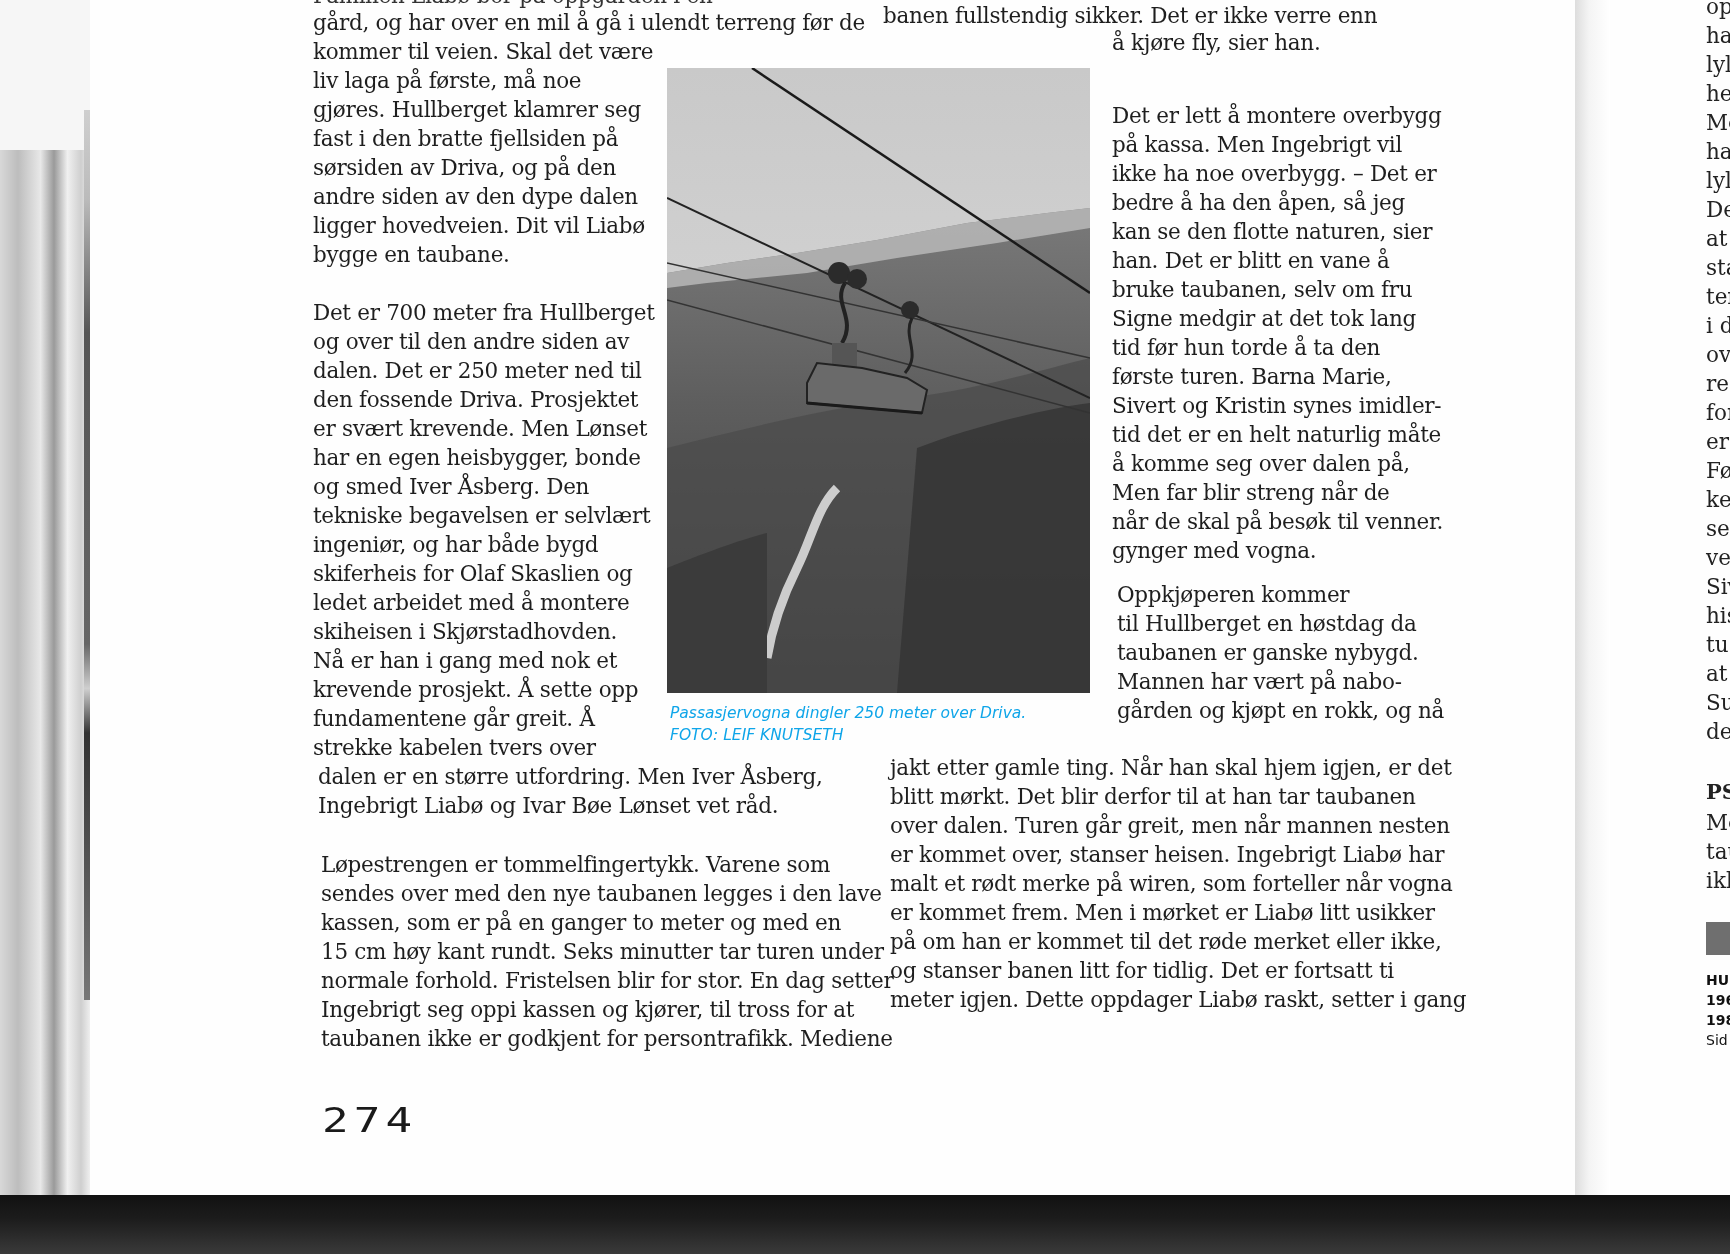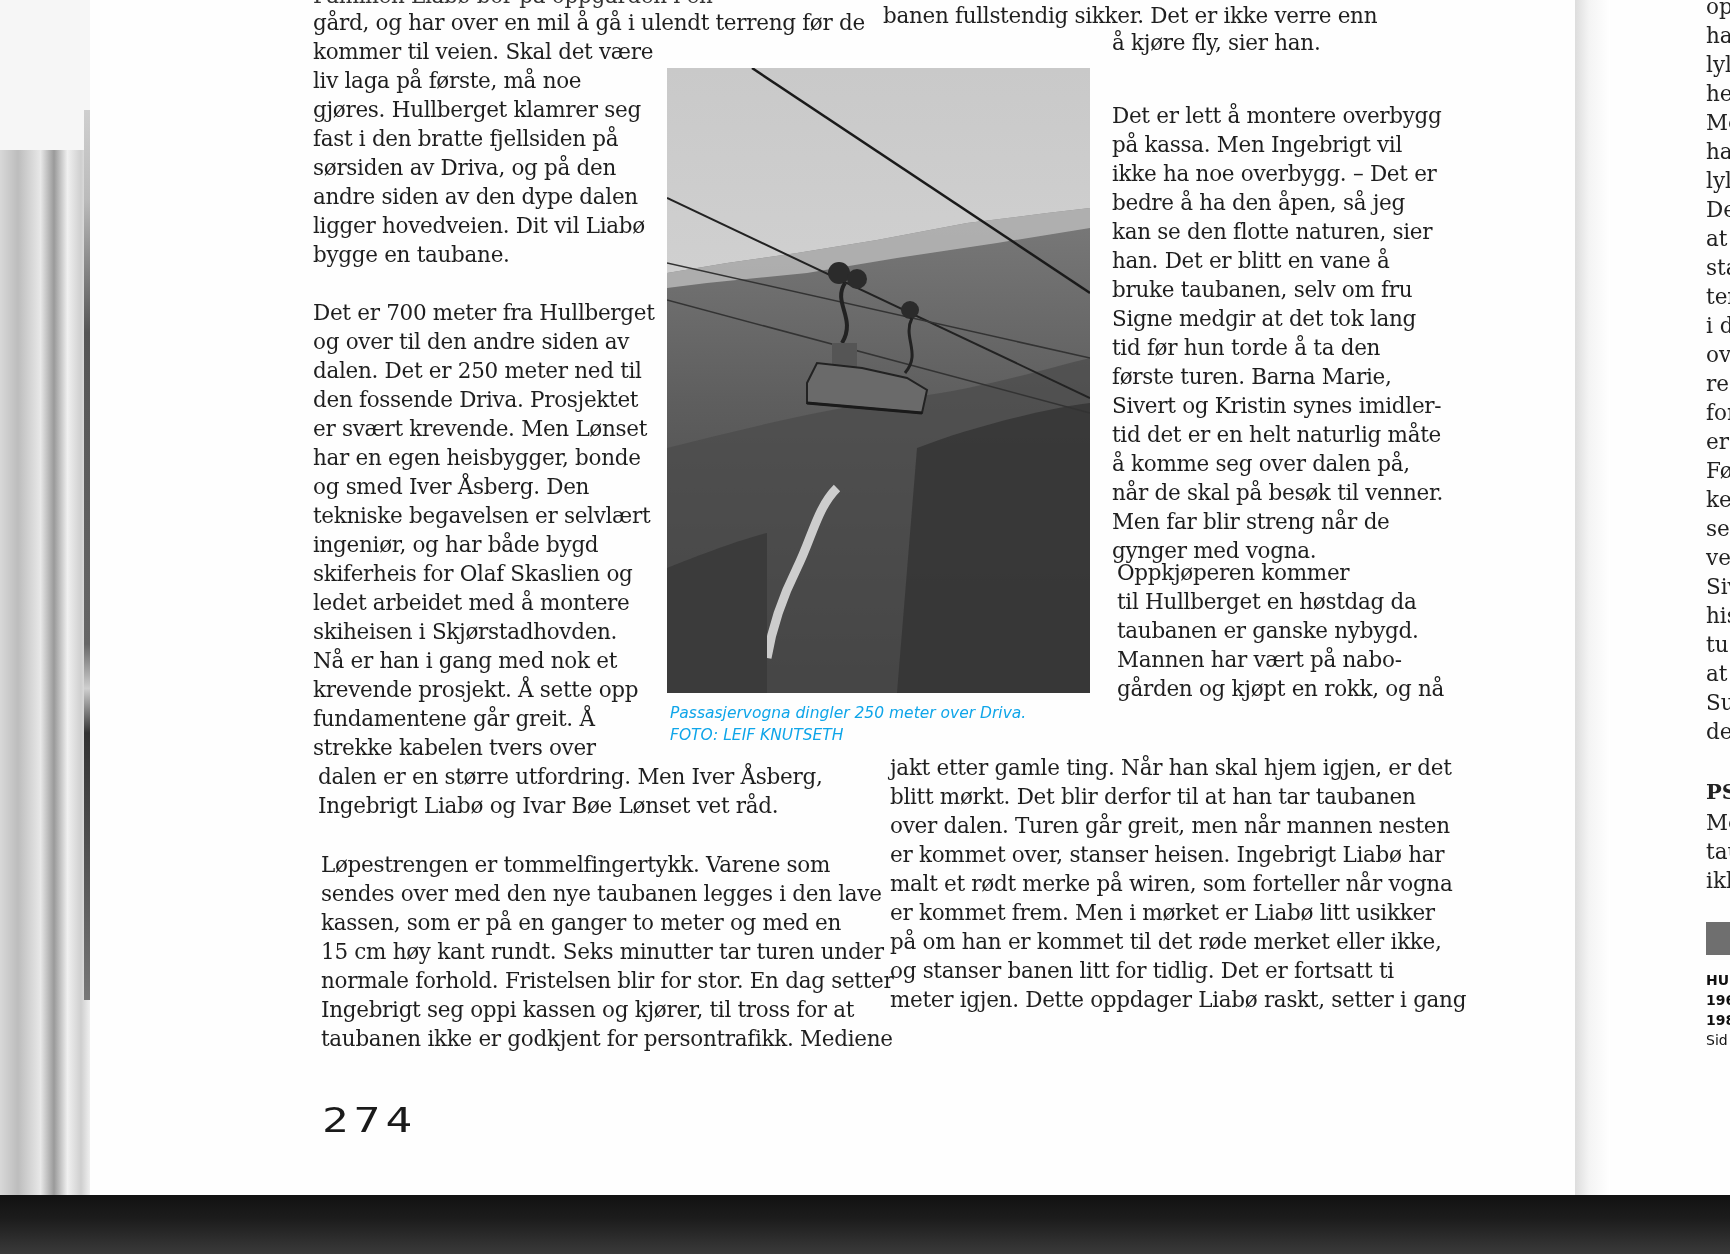--- a/index.html
+++ b/index.html
@@ -137,26 +137,26 @@
   <div>bedre å ha den åpen, så jeg</div>
   <div>kan se den flotte naturen, sier</div>
   <div>han. Det er blitt en vane å</div>
   <div>bruke taubanen, selv om fru</div>
   <div>Signe medgir at det tok lang</div>
   <div>tid før hun torde å ta den</div>
   <div>første turen. Barna Marie,</div>
   <div>Sivert og Kristin synes imidler-</div>
   <div>tid det er en helt naturlig måte</div>
   <div>å komme seg over dalen på,</div>
+  <div>Men far blir streng når de</div>
   <div>når de skal på besøk til venner.</div>
-  <div>Men far blir streng når de</div>
   <div>gynger med vogna.</div>
 </div>
 
-<div class="txt" style="left:1117px; top:558px;">
+<div class="txt" style="left:1117px; top:580px;">
   <div>Oppkjøperen kommer</div>
   <div>til Hullberget en høstdag da</div>
   <div>taubanen er ganske nybygd.</div>
   <div>Mannen har vært på nabo-</div>
   <div>gården og kjøpt en rokk, og nå</div>
 </div>
 
 <div class="txt" style="left:890px; top:753px;">
   <div>jakt etter gamle ting. Når han skal hjem igjen, er det</div>
   <div>blitt mørkt. Det blir derfor til at han tar taubanen</div>

